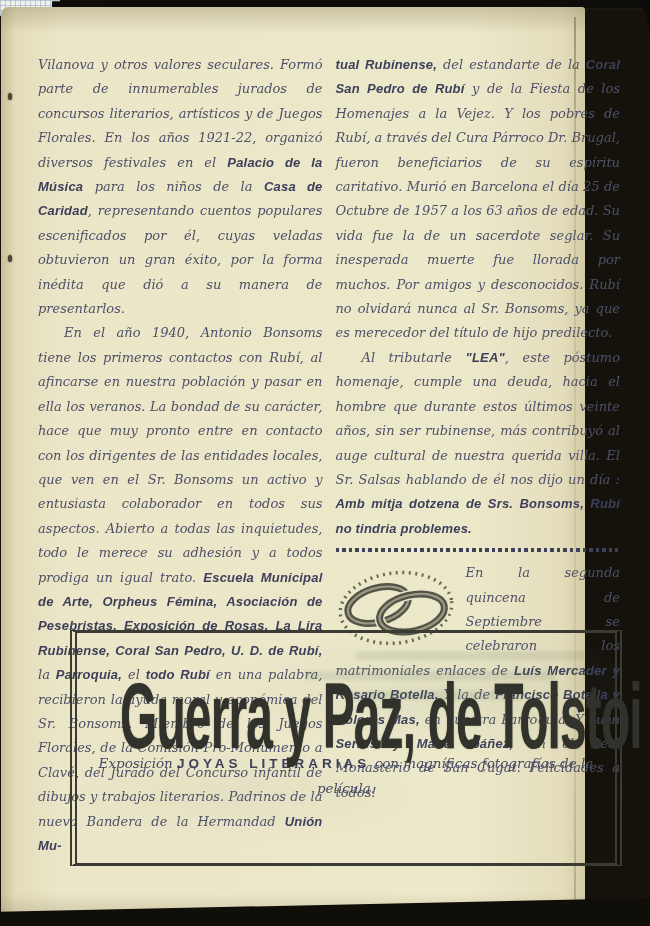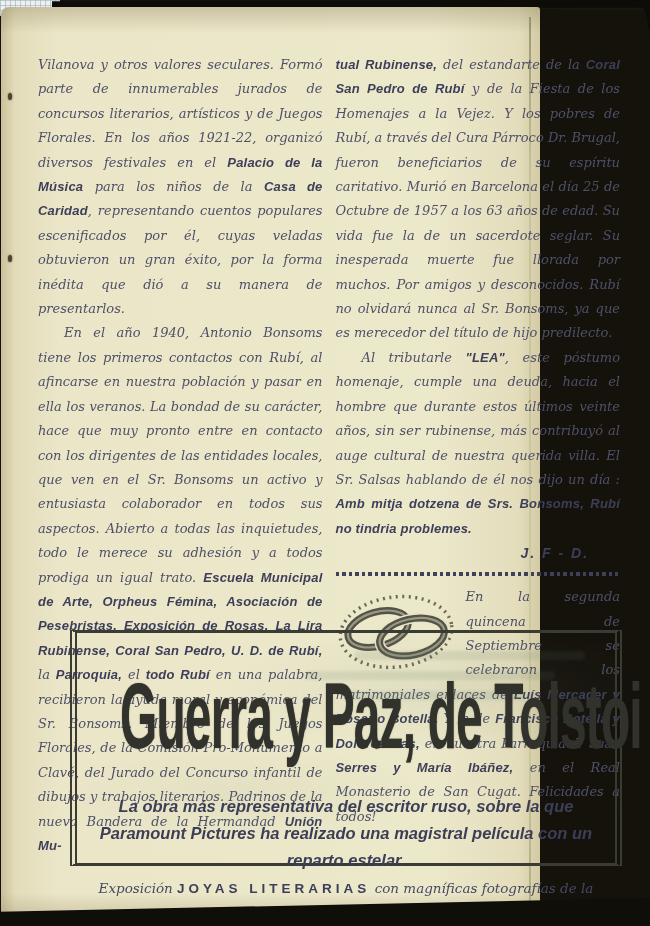--- a/index.html
+++ b/index.html
@@ -30,21 +30,21 @@
     clip-path:polygon(20% 0,100% 0,100% 100%,70% 40%);
   }
   
   .bottom-strip{
     position:absolute;left:0;bottom:0;width:100%;height:34px;
     background:#100e09;
     clip-path:polygon(0 58%,100% 18%,100% 100%,0 100%);
   }
 
   .page{
-    position:absolute;left:1px;top:7px;width:539px;height:906px;
+    position:absolute;left:1px;top:7px;width:584px;height:906px;
     background:
       linear-gradient(180deg, rgba(125,112,75,.30) 0, rgba(125,112,75,0) 26px),
       linear-gradient(0deg, rgba(125,112,75,.22) 0, rgba(125,112,75,0) 20px),
       linear-gradient(90deg,#c9c09a 0,#e2dcba 14px,#ebe6c8 58px,#ece8ca 80%,#e3ddbc 96%,#d2caa4 100%),
       #eae5c6;
     border-radius:8px 3px 2px 2px;
   }
   .page-crease{
     position:absolute;top:10px;right:9px;width:2px;height:898px;
     background:linear-gradient(180deg,#8d8560,#c4bc95 18%,#cdc59e 80%,#a99f76);
@@ -142,21 +142,20 @@
     <div class="columns">
 
       <div class="col">
         <p><span class="seg-r">Vilanova y otros valores seculares. Formó parte de innumerables jurados de concursos literarios, artísticos y de Juegos Florales. En los años 1921-22, organizó diversos festivales en el </span><span class="seg-b">Palacio de la Música</span><span class="seg-r"> para los niños de la </span><span class="seg-b">Casa de Caridad</span><span class="seg-r">, representando cuentos populares escenificados por él, cuyas veladas obtuvieron un gran éxito, por la forma inédita que dió a su manera de presentarlos.</span></p>
         <p class="ind"><span class="seg-r">En el año 1940, Antonio Bonsoms tiene los primeros contactos con Rubí, al afincarse en nuestra población y pasar en ella los veranos. La bondad de su carácter, hace que muy pronto entre en contacto con los dirigentes de las entidades locales, que ven en el Sr. Bonsoms un activo y entusiasta colaborador en todos sus aspectos. Abierto a todas las inquietudes, todo le merece su adhesión y a todos prodiga un igual trato. </span><span class="seg-b">Escuela Municipal de Arte, Orpheus Fémina, Asociación de Pesebristas, Exposición de Rosas, La Lira Rubinense, Coral San Pedro, U. D. de Rubí,</span><span class="seg-r"> la </span><span class="seg-b">Parroquia,</span><span class="seg-r"> el </span><span class="seg-b">todo Rubí</span><span class="seg-r"> en una palabra, recibieron la ayuda moral y económica del Sr. Bonsoms. Miembro de los Juegos Florales, de la Comisión Pro-Monumento a Clavé, del Jurado del Concurso infantil de dibujos y trabajos literarios. Padrinos de la nueva Bandera de la Hermandad </span><span class="seg-b">Unión Mu-</span></p>
       </div>
 
       <div class="col">
         <p><span class="seg-b">tual Rubinense,</span><span class="seg-r"> del estandarte de la </span><span class="seg-b">Coral San Pedro de Rubí</span><span class="seg-r"> y de la Fiesta de los Homenajes a la Vejez. Y los pobres de Rubí, a través del Cura Párroco Dr. Brugal, fueron beneficiarios de su espíritu caritativo. Murió en Barcelona el día 25 de Octubre de 1957 a los 63 años de edad. Su vida fue la de un sacerdote seglar. Su inesperada muerte fue llorada por muchos. Por amigos y desconocidos. Rubí no olvidará nunca al Sr. Bonsoms, ya que es merecedor del título de hijo predilecto.</span></p>
         <p class="ind"><span class="seg-r">Al tributarle </span><span class="seg-b">"LEA"</span><span class="seg-r">, este póstumo homenaje, cumple una deuda, hacia el hombre que durante estos últimos veinte años, sin ser rubinense, más contribuyó al auge cultural de nuestra querida villa. El Sr. Salsas hablando de él nos dijo un día : </span><span class="seg-b">Amb mitja dotzena de Srs. Bonsoms, Rubí no tindria problemes.</span></p>
-        <div class="signature">J.  F - D.</div>
         <div class="dotted-sep"></div>
 
         <div class="wedding">
           <svg class="rings" viewBox="0 0 122 86">
             <ellipse cx="60" cy="43" rx="56" ry="35" fill="none" stroke="#6a6a56" stroke-width="3.5" stroke-dasharray="2 4.5" transform="rotate(-7 60 43)"></ellipse>
             <g transform="rotate(-16 42 40)">
               <ellipse cx="42" cy="40" rx="31" ry="17" fill="none" stroke="#53534a" stroke-width="7"></ellipse>
               <ellipse cx="42" cy="40" rx="31" ry="17" fill="none" stroke="#9a9a82" stroke-width="2.2"></ellipse>
             </g>
             <g transform="rotate(-13 76 48)">
@@ -168,20 +167,19 @@
           <p><span class="seg-r">En la segunda quincena de Septiembre se celebraron los matrimoniales enlaces de </span><span class="seg-b">Luís Mercader y Rosario Botella.</span><span class="seg-r"> Y la de </span><span class="seg-b">Francisco Botella y Dolores Mas,</span><span class="seg-r"> en nuestra Parroquia. Y </span><span class="seg-b">Juan Serres y María Ibáñez,</span><span class="seg-r"> en el Real Monasterio de San Cugat. Felicidades a todos!</span></p>
         </div>
       </div>
     </div>
 
     <div class="ad">
       <div class="bleed b1"></div>
       <div class="bleed b2"></div>
       <div class="bleed b3"></div>
       <div class="ad-headline">Guerra y Paz, de Tolstoi</div>
-      <div class="ad-tagline">La obra más representativa del escritor ruso, sobre la que Paramount Pictures ha realizado una magistral película con un reparto estelar.</div>
       <div class="ad-line"><span class="seg-r">Exposición  </span><span class="seg-bs">JOYAS LITERARIAS</span><span class="seg-r">  con magníficas fotografías de la película.</span></div>
 
     </div>
   </div>
 
   <div class="bottom-strip"></div>
 </div>
 
 </body></html>

